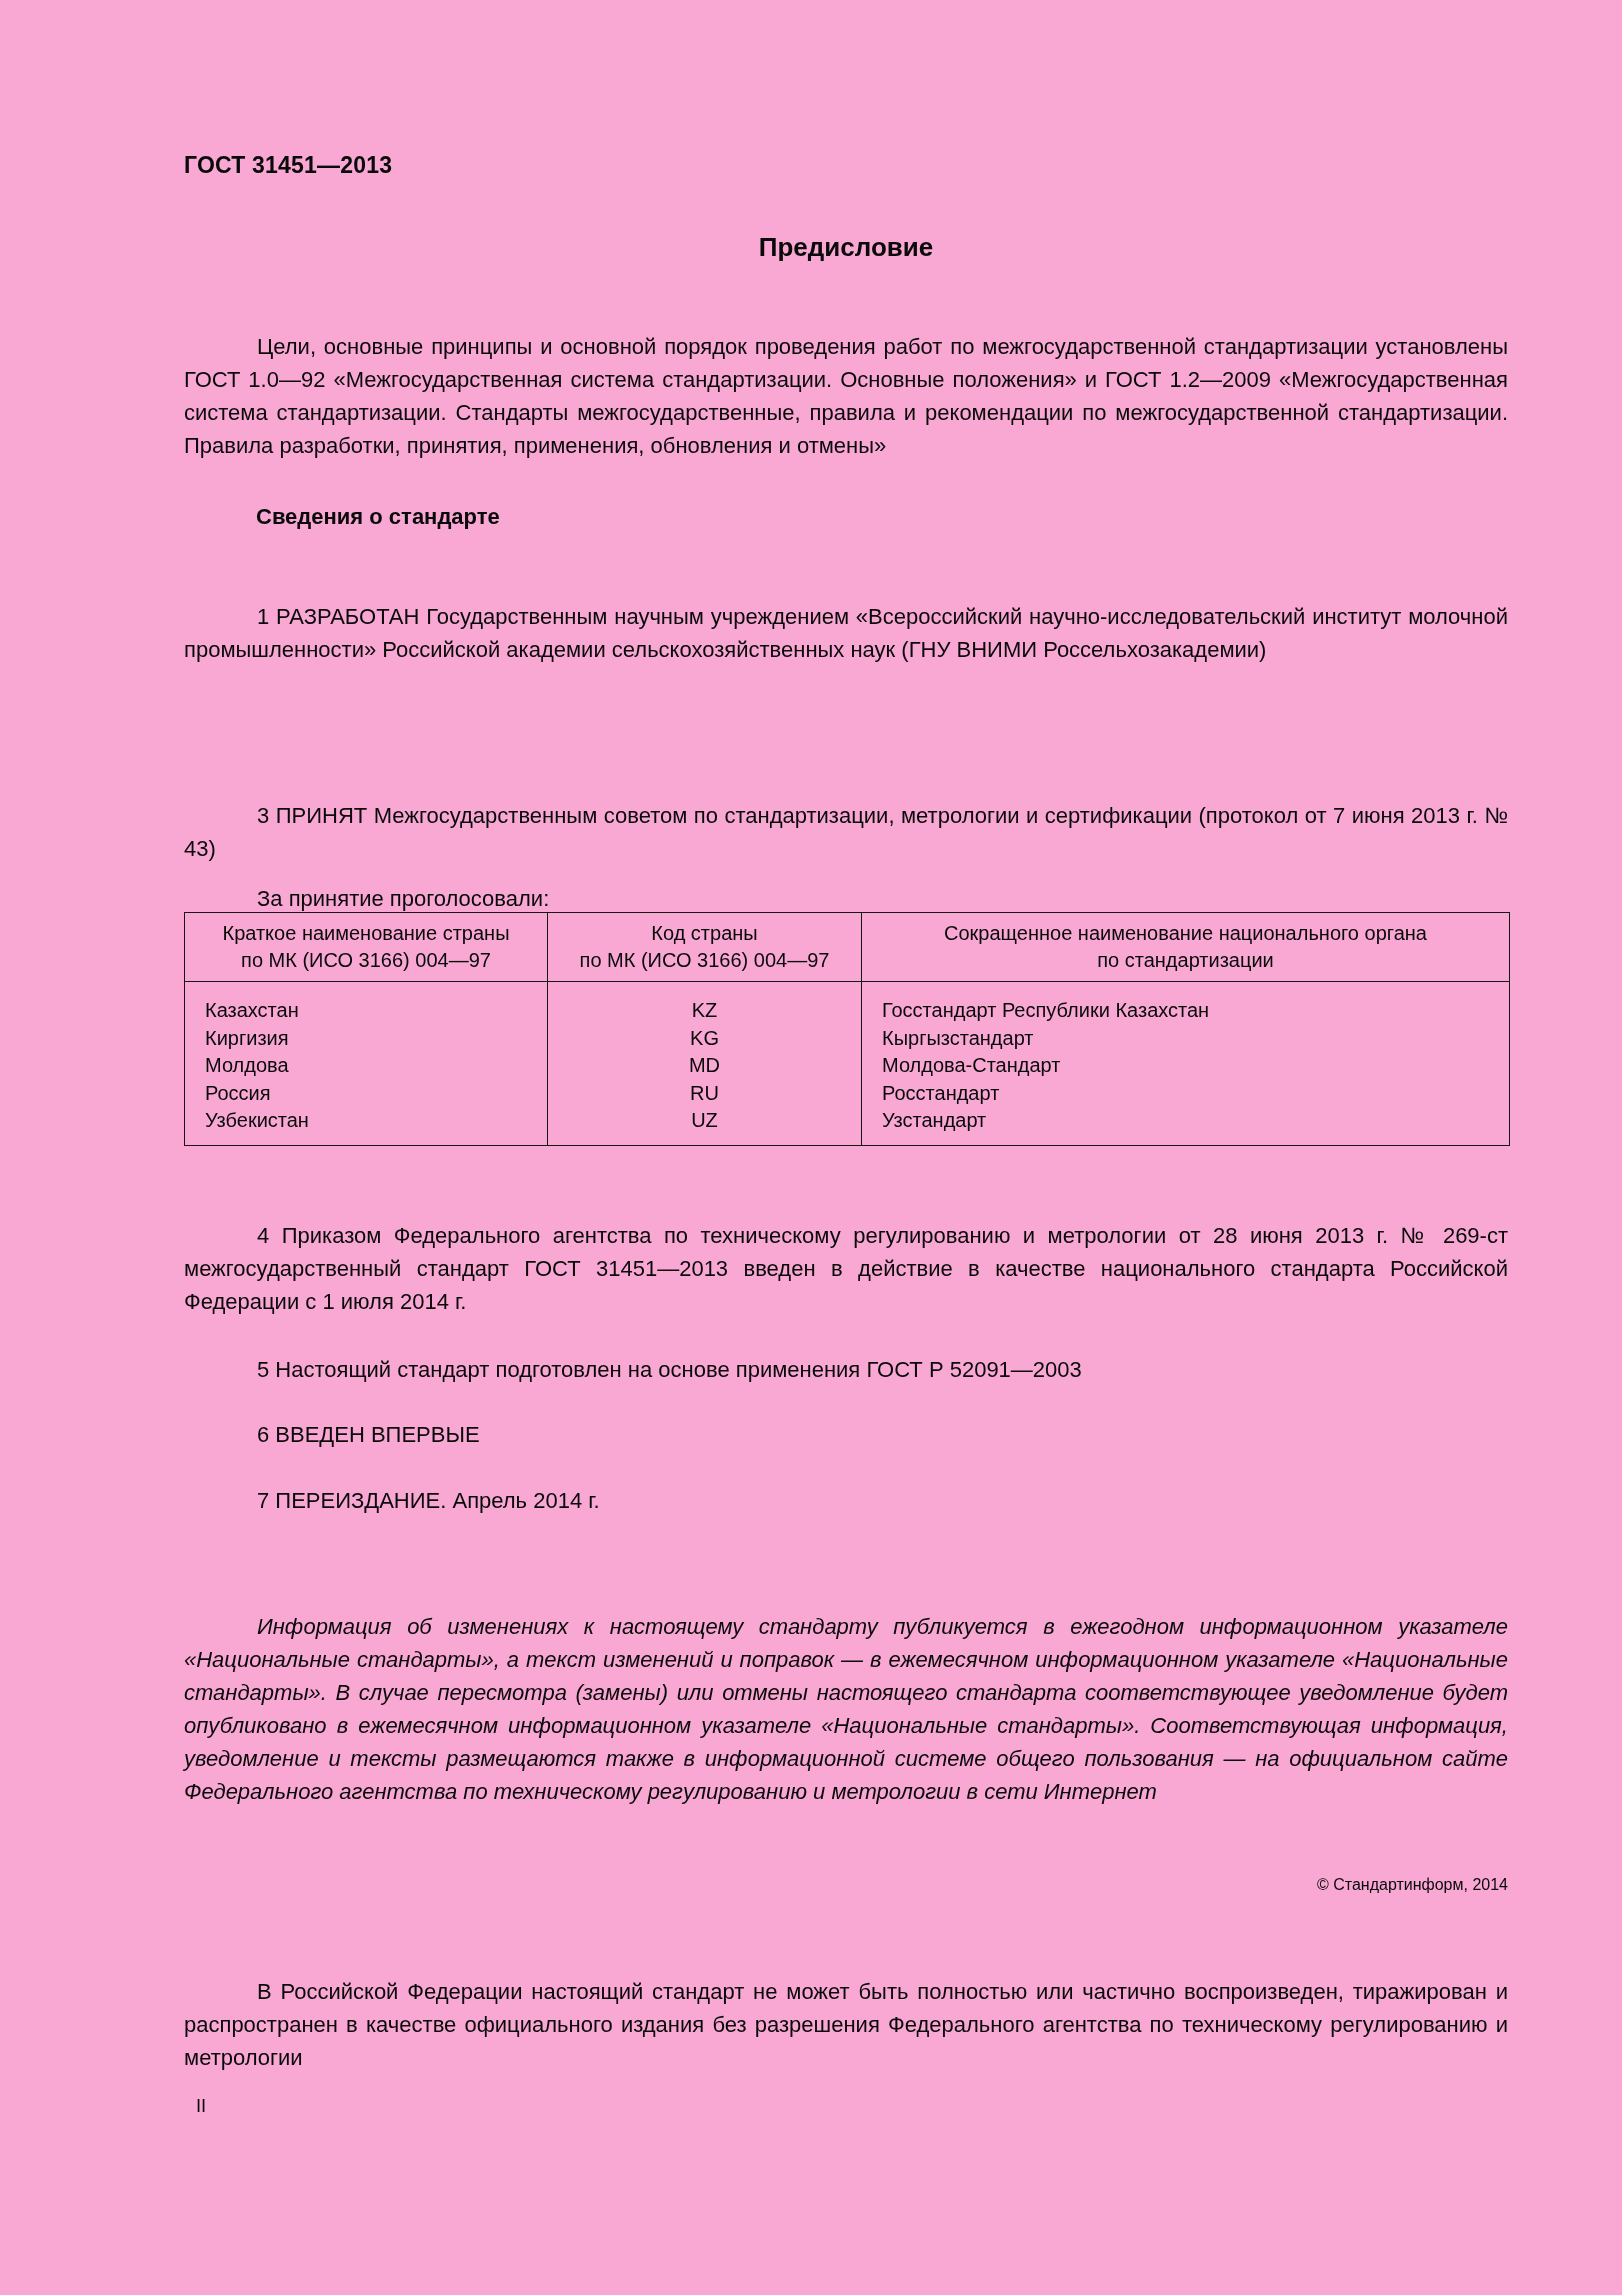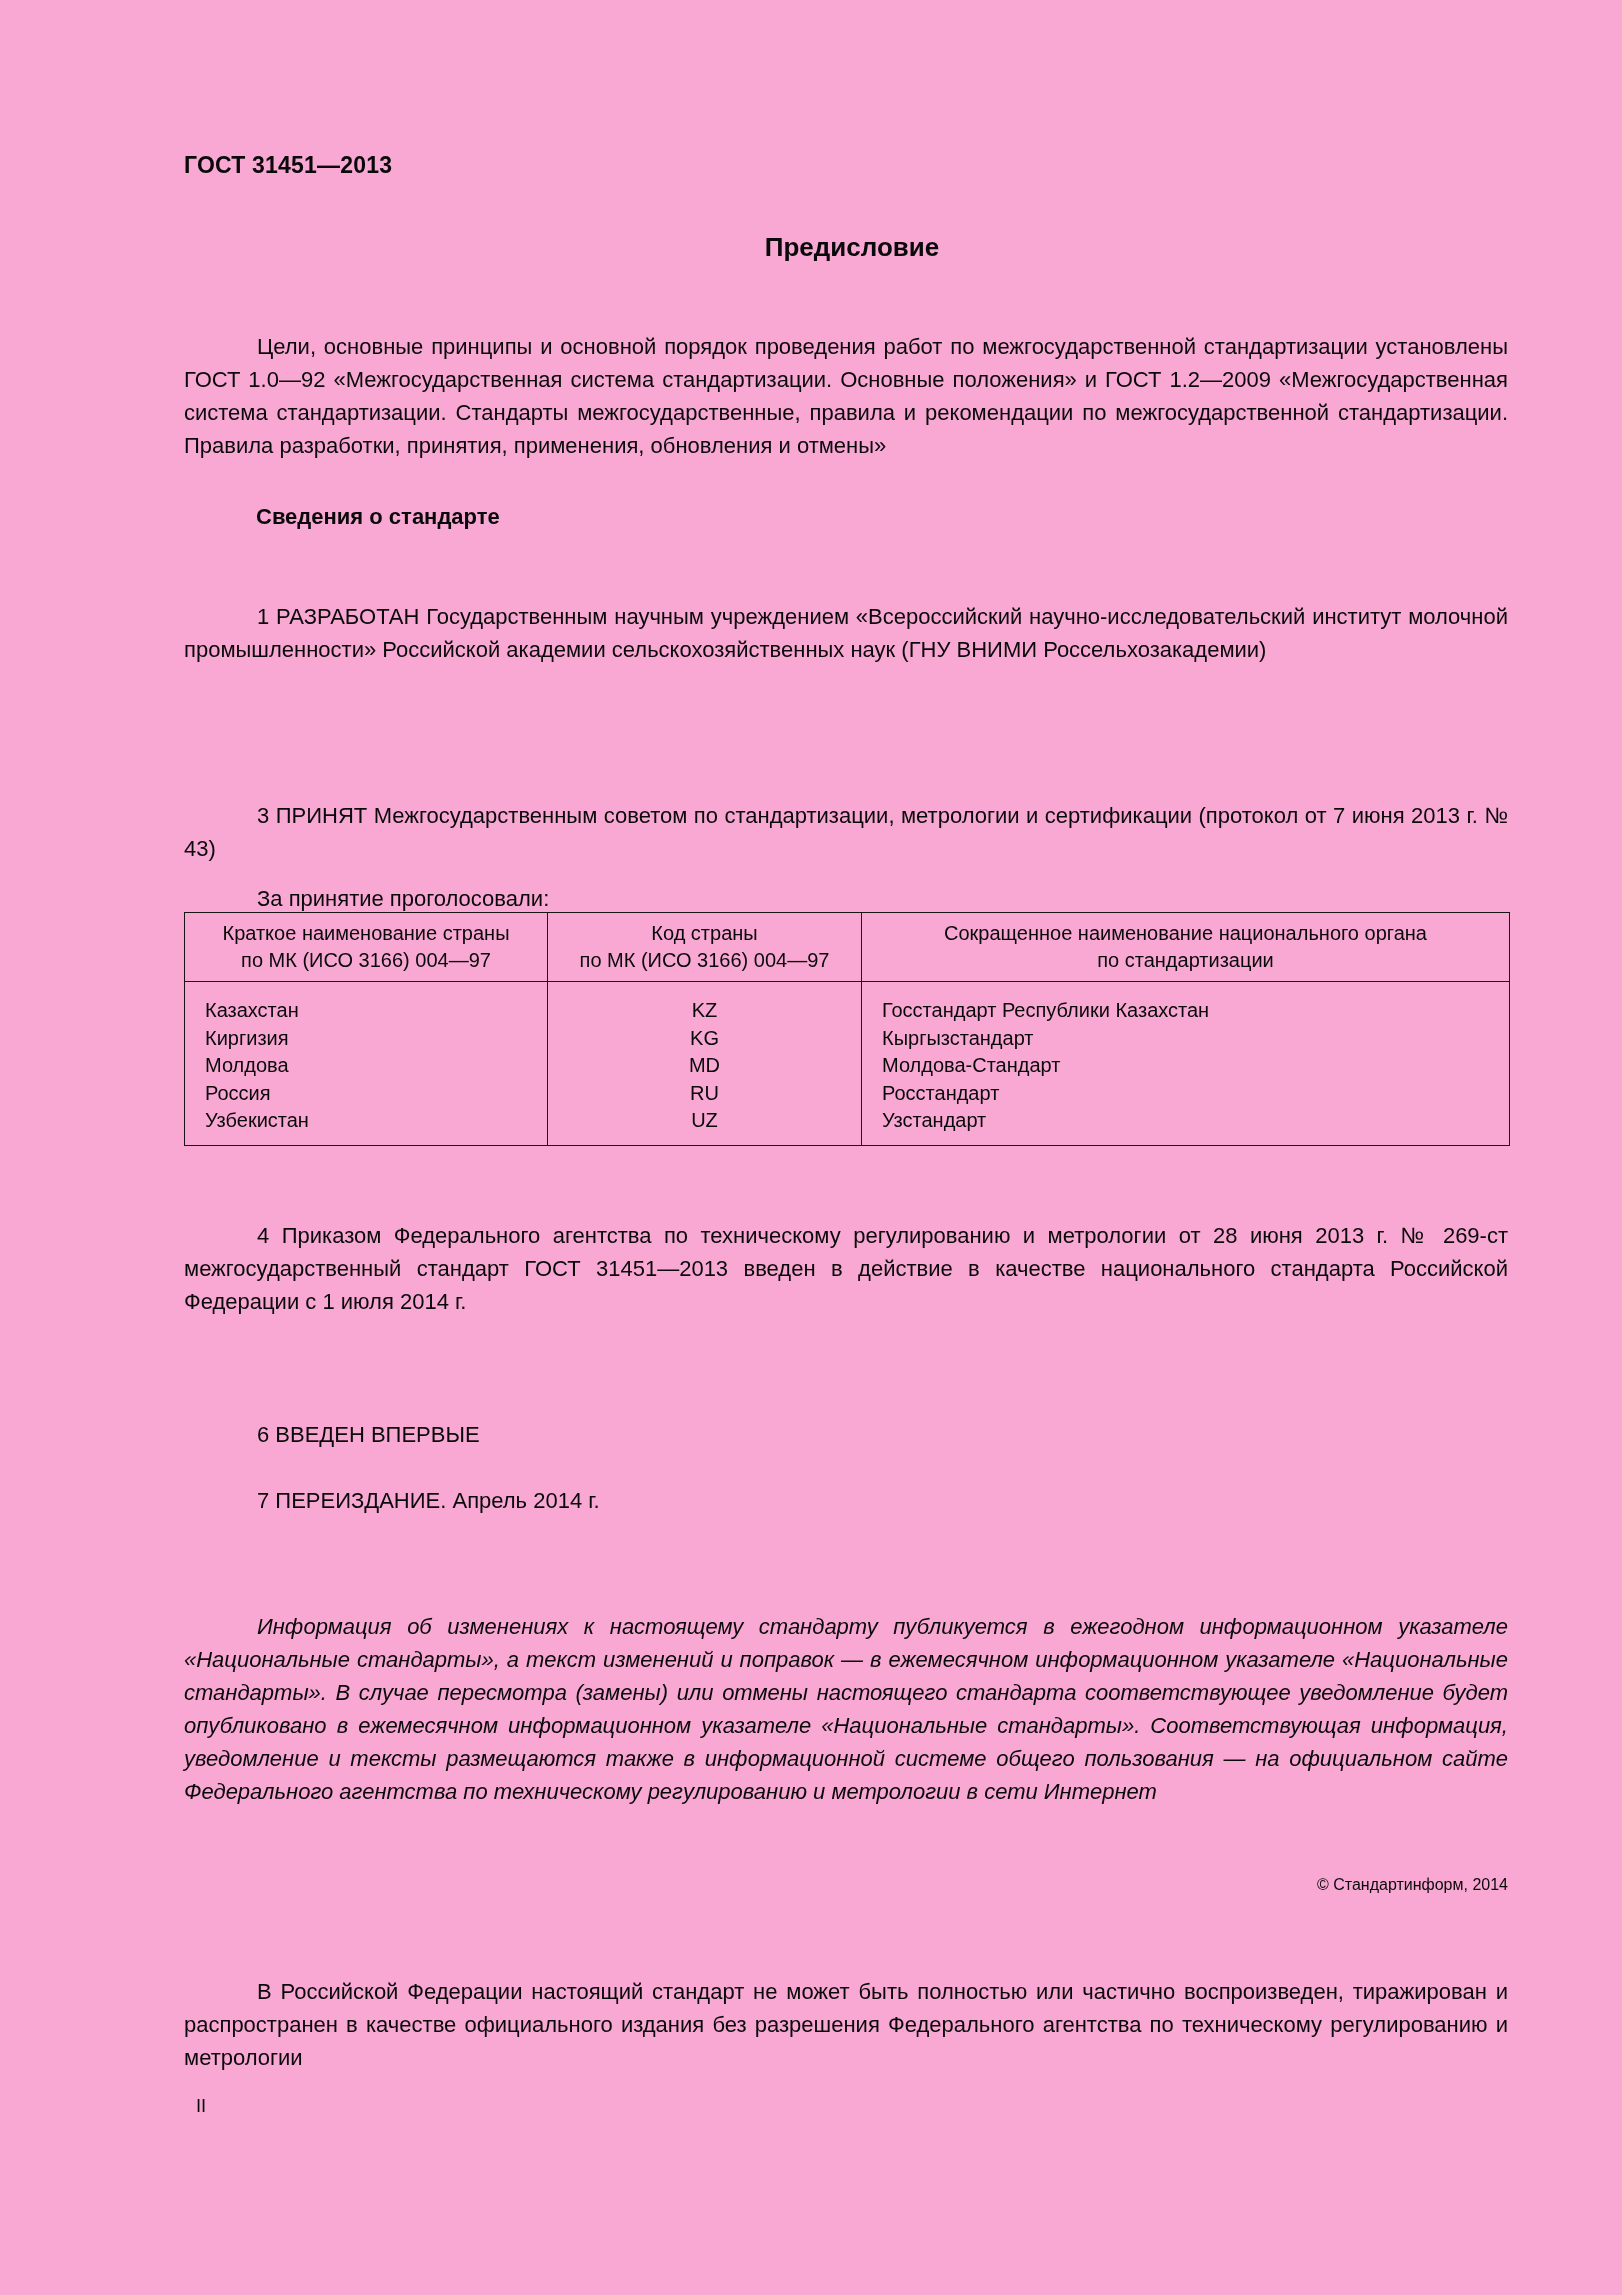--- a/index.html
+++ b/index.html
@@ -28,21 +28,21 @@
     top: 152px;
     font-size: 23px;
     font-weight: bold;
     letter-spacing: 0.2px;
     white-space: nowrap;
   }
 
   
   .page-title {
     position: absolute;
-    left: 190px;
+    left: 184px;
     top: 215px;
     width: 1324px;
     text-align: center;
     font-size: 26px;
     font-weight: bold;
   }
 
   
   .para {
     position: absolute;
@@ -193,20 +193,21 @@
             <li>Росстандарт</li>
             <li>Узстандарт</li>
           </ul>
         </td>
       </tr>
     </tbody>
   </table>
 
   <p class="para indent" style="top:1197px;">4  Приказом Федерального агентства по техническому регулированию и метрологии от 28 июня 2013 г. № 269-ст межгосударственный стандарт ГОСТ 31451—2013 введен в действие в качестве национального стандарта Российской Федерации с 1 июля 2014 г.</p>
 
+  <p class="para indent left" style="top:1331px;">5  Настоящий стандарт подготовлен на основе применения ГОСТ Р 52091—2003</p>
 
   <p class="para indent left" style="top:1396px;">6  ВВЕДЕН ВПЕРВЫЕ</p>
 
   <p class="para indent left" style="top:1462px;">7  ПЕРЕИЗДАНИЕ. Апрель 2014 г.</p>
 
   <p class="para indent italic" style="top:1588px;">Информация об изменениях к настоящему стандарту публикуется в ежегодном информационном указателе «Национальные стандарты», а текст изменений и поправок — в ежемесячном информационном указателе «Национальные стандарты». В случае пересмотра (замены) или отмены настоящего стандарта соответствующее уведомление будет опубликовано в ежемесячном информационном указателе «Национальные стандарты». Соответствующая информация, уведомление и тексты размещаются также в информационной системе общего пользования — на официальном сайте Федерального агентства по техническому регулированию и метрологии в сети Интернет</p>
 
   <div class="copyright">©  Стандартинформ, 2014</div>
 
   <p class="para indent" style="top:1953px;">В Российской Федерации настоящий стандарт не может быть полностью или частично воспроизведен, тиражирован и распространен в качестве официального издания без разрешения Федерального агентства по техническому регулированию и метрологии</p>

